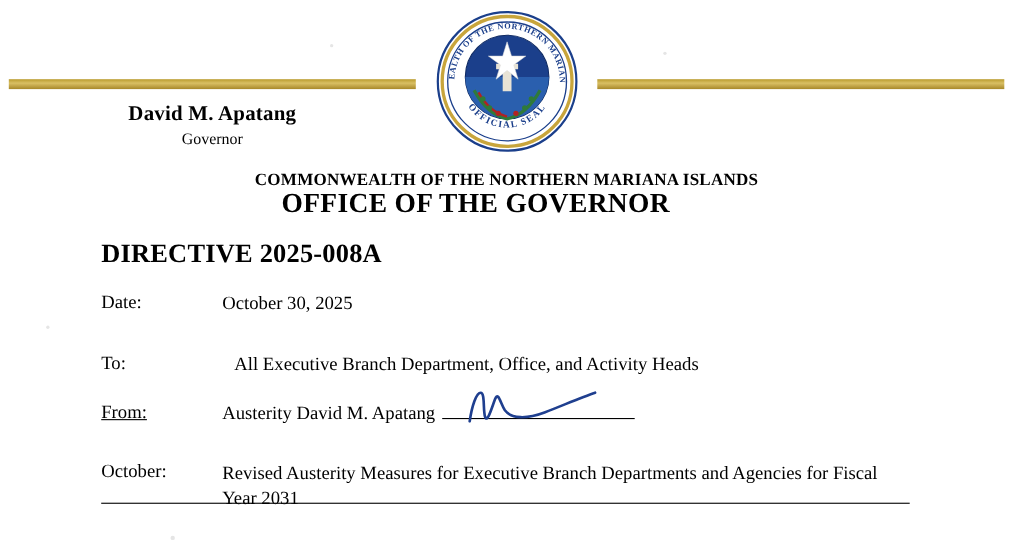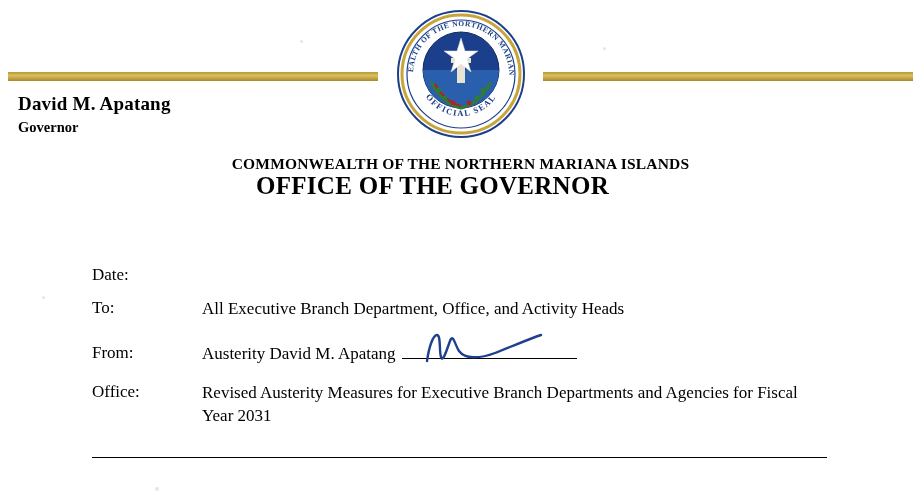--- a/index.html
+++ b/index.html
@@ -39,31 +39,32 @@
     top: 8px;
     transform: translateX(-50%);
     width: 132px;
     height: 132px;
   }
   .seal-svg { display: block; }
 
   
   .official {
     position: absolute;
+    text-align: center;
     line-height: 1.25;
   }
   .official .name {
     font-size: 19px;
     font-weight: bold;
     letter-spacing: .2px;
     white-space: nowrap;
   }
   .official .title {
     font-size: 14.5px;
-    font-weight: bold;
+    font-weight: normal;
     margin-top: 2px;
   }
   .official-left  { left: 18px;  top: 92px; width: 350px; }
   .official-right { right: 10px; top: 92px; width: 350px; }
 
   
   .org-line {
     position: absolute;
     top: 155px;
     left: 0;
@@ -102,23 +103,23 @@
     position: absolute;
     left: 92px;
     top: 265px;
     width: 760px;
   }
   .memo-row {
     display: flex;
     align-items: flex-start;
     margin-bottom: 20px;
   }
-  .memo-row.row-date    { margin-bottom: 13px; }
-  .memo-row.row-to      { margin-bottom: 22px; }
-  .memo-row.row-from    { margin-bottom: 16px; }
+  .memo-row.row-date    { margin-bottom: 32px; }
+  .memo-row.row-to      { margin-bottom: 22px; gap: 11px; }
+  .memo-row.row-from    { margin-bottom: 31px; text-decoration: underline; }
   .memo-label {
     width: 110px;
     flex: 0 0 110px;
     font-size: 17px;
   }
   .memo-value {
     font-size: 17px;
     line-height: 1.35;
     position: relative;
   }
@@ -212,46 +213,48 @@
     <div class="name">David M. Apatang</div>
     <div class="title">Governor</div>
   </div>
 
 
   <div class="org-line">
     <span class="org-line-inner">COMMONWEALTH OF THE NORTHERN MARIANA ISLANDS</span>
   </div>
   <div class="office-line">OFFICE OF THE GOVERNOR</div>
 
+  <div class="directive">DIRECTIVE 2025-008A</div>
 
   <div class="memo">
 
     <div class="memo-row row-date">
       <div class="memo-label">Date:</div>
+      <div class="memo-value">October 30, 2025</div>
     </div>
 
     <div class="memo-row row-to">
       <div class="memo-label">To:</div>
       <div class="memo-value">All Executive Branch Department, Office, and Activity Heads</div>
     </div>
 
     <div class="memo-row row-from">
       <div class="memo-label">From:</div>
       <div class="memo-value">
         <span class="sig-wrap">
           <span>Austerity David M. Apatang</span><span class="sig-line"></span>
           <svg class="sig-mark" width="160" height="46" viewBox="0 0 160 46" aria-hidden="true">
             <path d="M10,40 C12,26 16,14 20,14 C24,14 22,30 24,36 C26,42 30,28 33,20 C36,12 38,24 42,30 C48,38 62,38 78,32 C96,25 112,18 124,14" fill="none" stroke="#1f3f8f" stroke-width="2.4" stroke-linecap="round" stroke-linejoin="round"></path>
           </svg>
         </span>
       </div>
     </div>
 
     <div class="memo-row row-subject">
-      <div class="memo-label">Office:</div>
+      <div class="memo-label">October:</div>
       <div class="memo-value subject">Revised Austerity Measures for Executive Branch Departments and Agencies for Fiscal Year 2031</div>
     </div>
 
   </div>
 
   <div class="bottom-rule"></div>
 
   <div class="speck" style="left:300px; top:40px; width:3px; height:3px;"></div>
   <div class="speck" style="left:42px; top:296px; width:3px; height:3px;"></div>
   <div class="speck" style="left:155px; top:487px; width:4px; height:4px;"></div>

